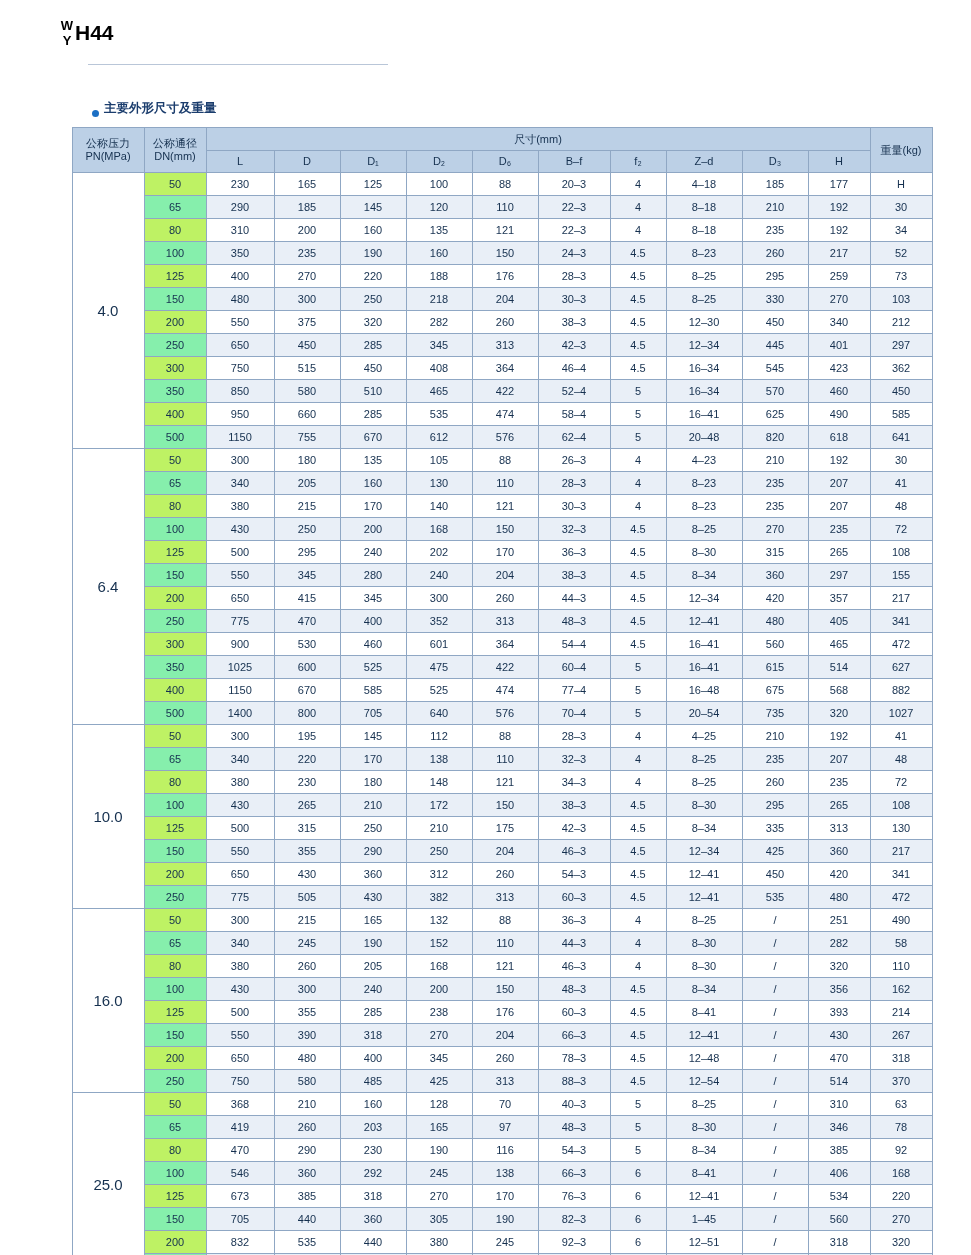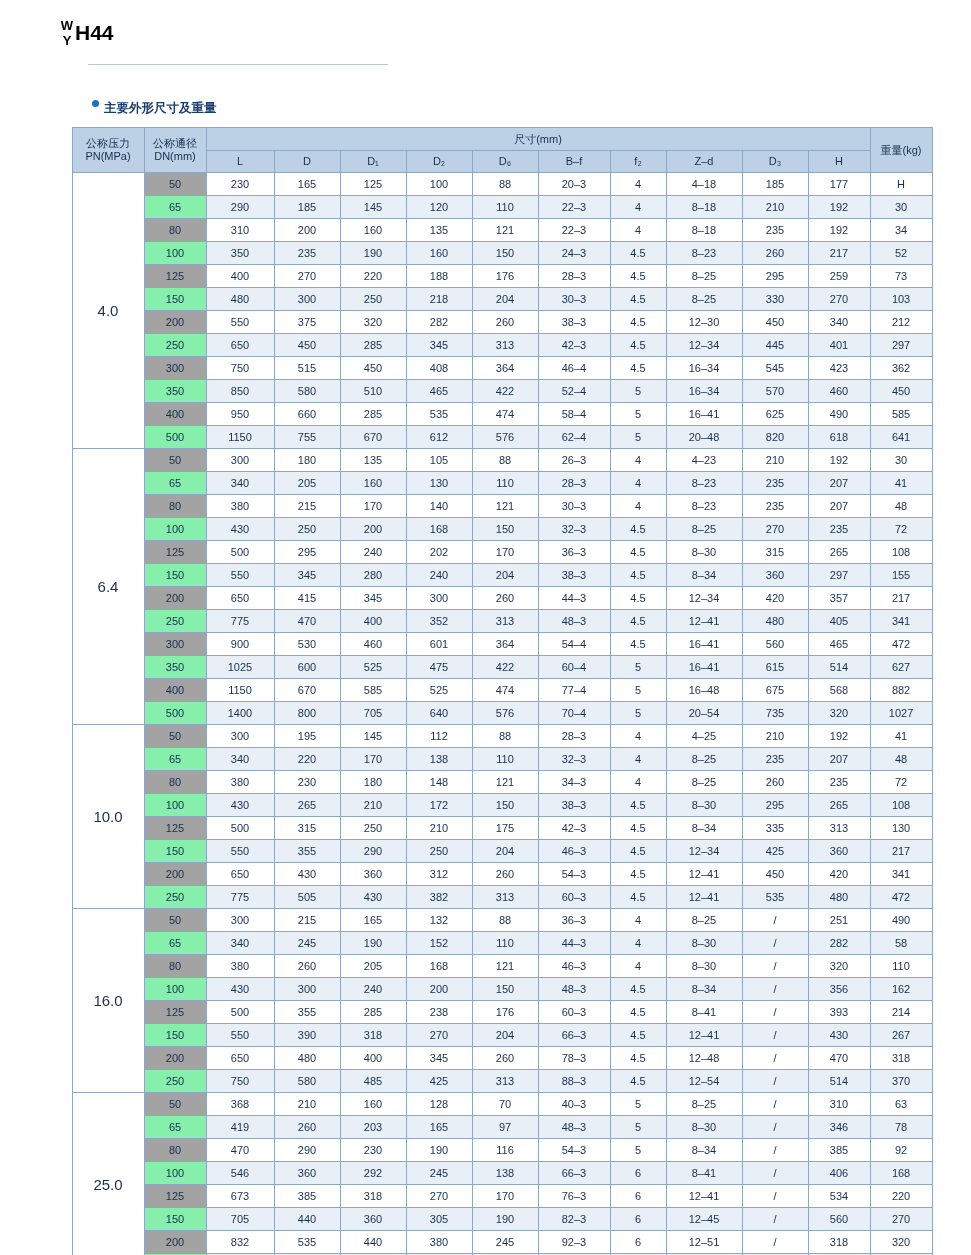--- a/index.html
+++ b/index.html
@@ -63,21 +63,21 @@
     height: 1px;
     background: #b9c6d8;
   }
   
   .section-heading {
     margin: 22px 0 10px 92px;
     font-size: 12.5px;
     font-weight: bold;
     color: #1b3d6d;
     display: flex;
-    align-items: flex-start;
+    align-items: flex-end;
   }
   .bullet-dot {
     width: 7px;
     height: 7px;
     border-radius: 50%;
     background: #1b6fc4;
     display: inline-block;
     margin-right: 5px;
   }
   
@@ -122,21 +122,21 @@
   tr.row-odd td {
     background: #ffffff;
   }
   tr.row-even td {
     background: #e9eff7;
   }
   td.dn-cell {
     background: #e9eff7;
   }
   tr.row-odd td.dn-cell {
-    background: #a3a3a3;
+    background: #bef264;
   }
   tr.row-even td.dn-cell {
     background: #86efac;
   }
 </style>
 </head>
 <body>
 
 <div class="page">
 
@@ -837,21 +837,21 @@
           </tr>
           <tr class="row-even">
             <td class="dn-cell">150</td>
             <td>705</td>
             <td>440</td>
             <td>360</td>
             <td>305</td>
             <td>190</td>
             <td>82–3</td>
             <td>6</td>
-            <td>12–45</td>
+            <td>1–45</td>
             <td>/</td>
             <td>560</td>
             <td>270</td>
           </tr>
           <tr class="row-odd">
             <td class="dn-cell">200</td>
             <td>832</td>
             <td>535</td>
             <td>440</td>
             <td>380</td>

